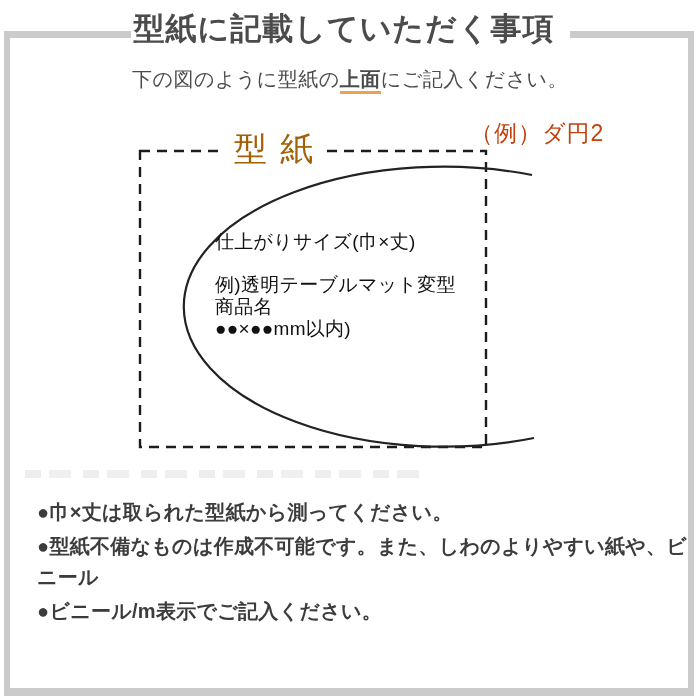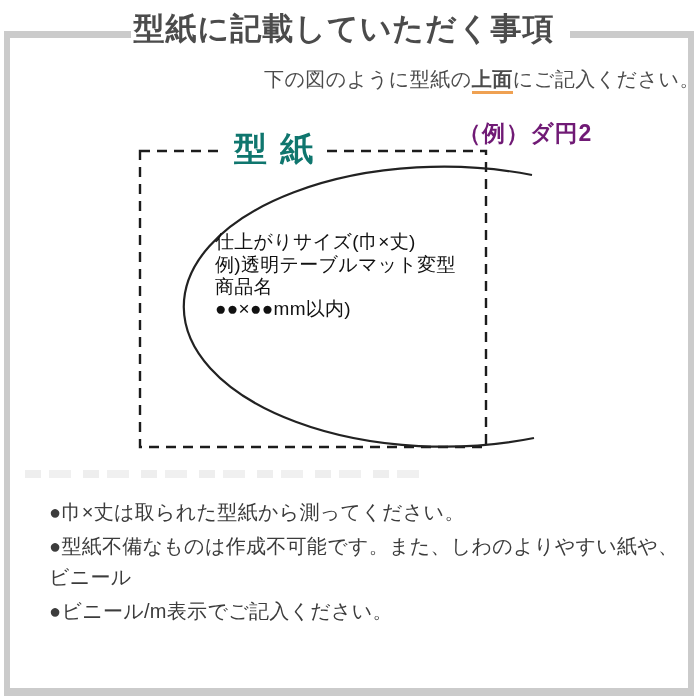--- a/index.html
+++ b/index.html
@@ -17,57 +17,57 @@
   .frame-left{left:4px;top:31px;width:6px;height:664px;}
   .frame-right{left:688px;top:31px;width:6px;height:664px;}
   .frame-bottom{left:4px;top:688px;width:690px;height:8px;}
 
   
   .page-title{
     left:0;top:8px;width:648px;text-align:center;
     font-size:31px;font-weight:bold;color:#4b4b4b;letter-spacing:1px;margin-left:20px;
   }
   .page-subtitle{
-    left:0;top:66px;width:700px;text-align:right;
+    left:0;top:66px;width:700px;text-align:center;
     font-size:20px;color:#4b4b4b;letter-spacing:0.5px;
   }
   .page-subtitle .hl{
     font-weight:bold;
     border-bottom:3px solid #efa152;
     padding-bottom:1px;
   }
 
   
   .diagram-svg{left:0;top:110px;}
   .example-label{
-    left:458px;top:118px;font-size:23px;font-weight:bold;color:#701a75;
+    left:470px;top:118px;font-size:23px;font-weight:normal;color:#c2410c;
     letter-spacing:1px;
   }
   .pattern-label{
-    left:224px;top:131px;font-size:33px;font-weight:bold;color:#0f766e;
+    left:224px;top:131px;font-size:33px;font-weight:normal;color:#a16207;
     background:#ffffff;padding:0 10px;letter-spacing:2px;line-height:1.1;
   }
   .inner-text{
     left:215px;top:231px;color:#111111;font-size:19px;line-height:22px;
     letter-spacing:0.3px;
   }
-  .inner-text .size-line{margin-bottom:1px;}
+  .inner-text .size-line{margin-bottom:21px;}
 
   
   .ghost-line{
     left:25px;top:470px;width:398px;height:8px;opacity:0.6;
     background:repeating-linear-gradient(90deg,
       #e3e3e3 0 16px, rgba(255,255,255,0) 16px 24px,
       #e7e7e7 24px 46px, rgba(255,255,255,0) 46px 58px);
     filter:blur(0.6px);
   }
 
   
   .notes{left:33px;top:497px;width:660px;color:#3c3c3c;font-size:20px;}
-  .notes .note{margin:0 0 3px 16px;}
+  .notes .note{margin:0 0 3px 4px;font-weight:bold;}
   .notes .line{line-height:31px;letter-spacing:0.3px;}
   .notes .line.cont{padding-left:16px;}
 </style>
 </head>
 <body>
 
 <div class="frame frame-top-left"></div>
 <div class="frame frame-top-right"></div>
 <div class="frame frame-left"></div>
 <div class="frame frame-right"></div>

